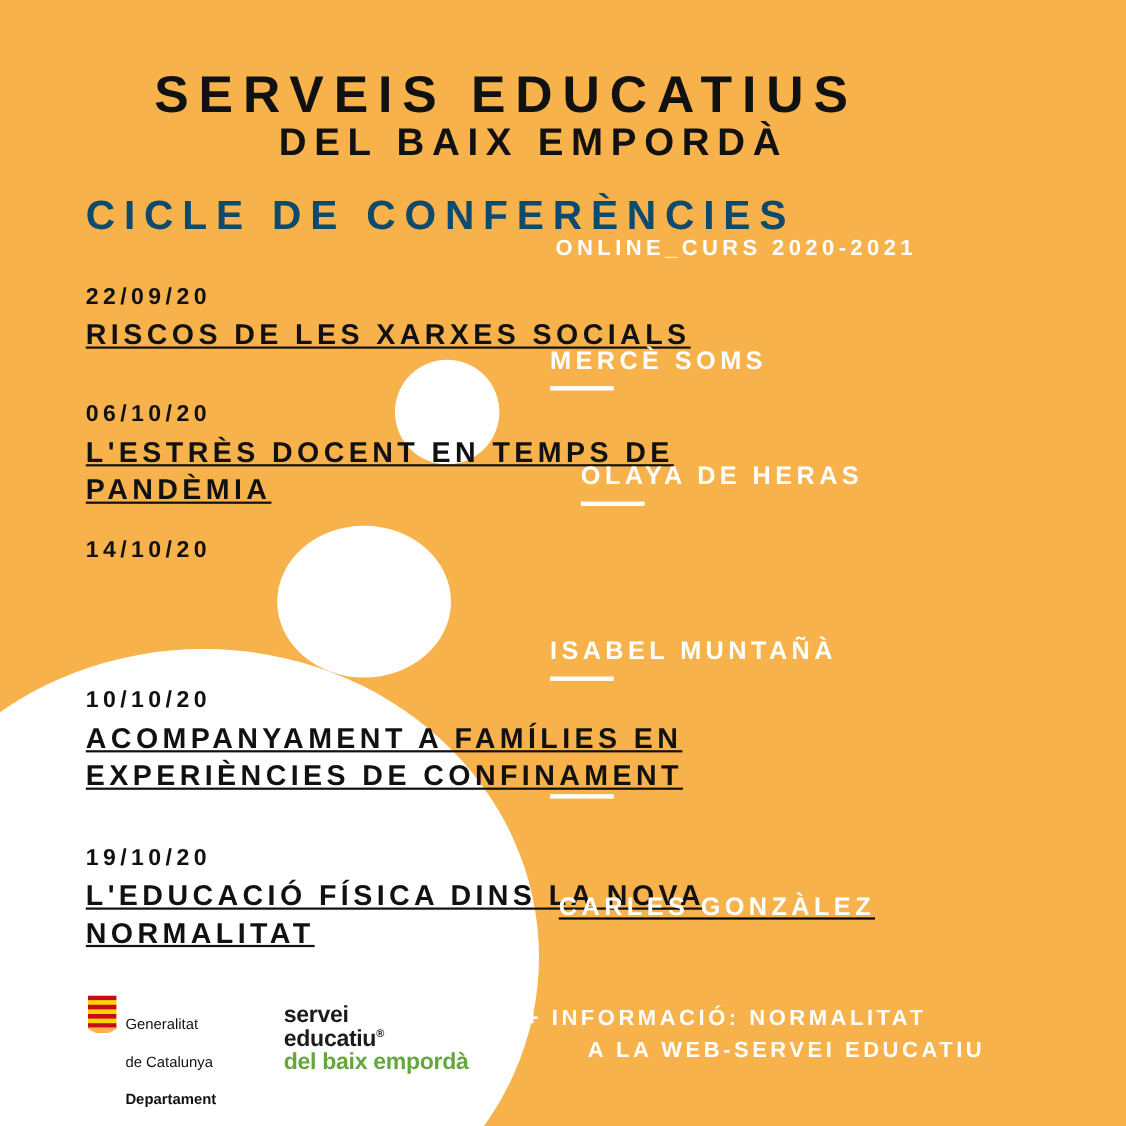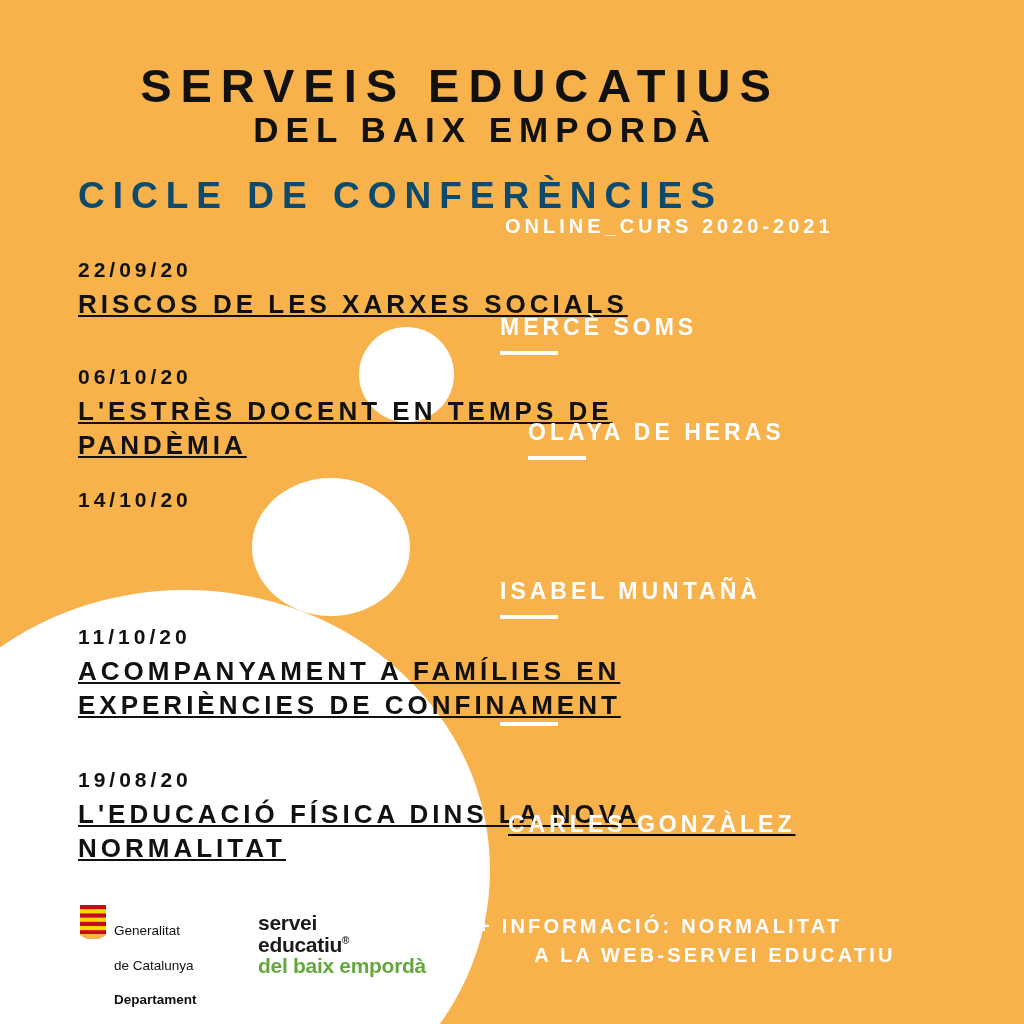--- a/index.html
+++ b/index.html
@@ -258,30 +258,30 @@
 
     <div class="talk talk-3">
       <div class="talk-date">14/10/20</div>
     </div>
     <div class="speaker-wrap sp-3">
       <div class="speaker">ISABEL MUNTAÑÀ</div>
       <div class="speaker-rule"></div>
     </div>
 
     <div class="talk talk-4">
-      <div class="talk-date">11/10/20</div>
+      <div class="talk-date">10/10/20</div>
       <div class="talk-title">ACOMPANYAMENT A FAMÍLIES EN
 EXPERIÈNCIES DE CONFINAMENT</div>
     </div>
     <div class="speaker-wrap sp-4">
       <div class="speaker-rule"></div>
     </div>
 
     <div class="talk talk-5">
-      <div class="talk-date">19/08/20</div>
+      <div class="talk-date">19/10/20</div>
       <div class="talk-title">L'EDUCACIÓ FÍSICA DINS LA NOVA
 NORMALITAT</div>
     </div>
     <div class="speaker-wrap sp-5">
       <div class="speaker">CARLES GONZÀLEZ</div>
     </div>
 
     <div class="gencat">
       <svg class="gencat-shield" viewBox="0 0 26 34">
         <rect x="0" y="0" width="26" height="30" fill="#FFD700"></rect>

